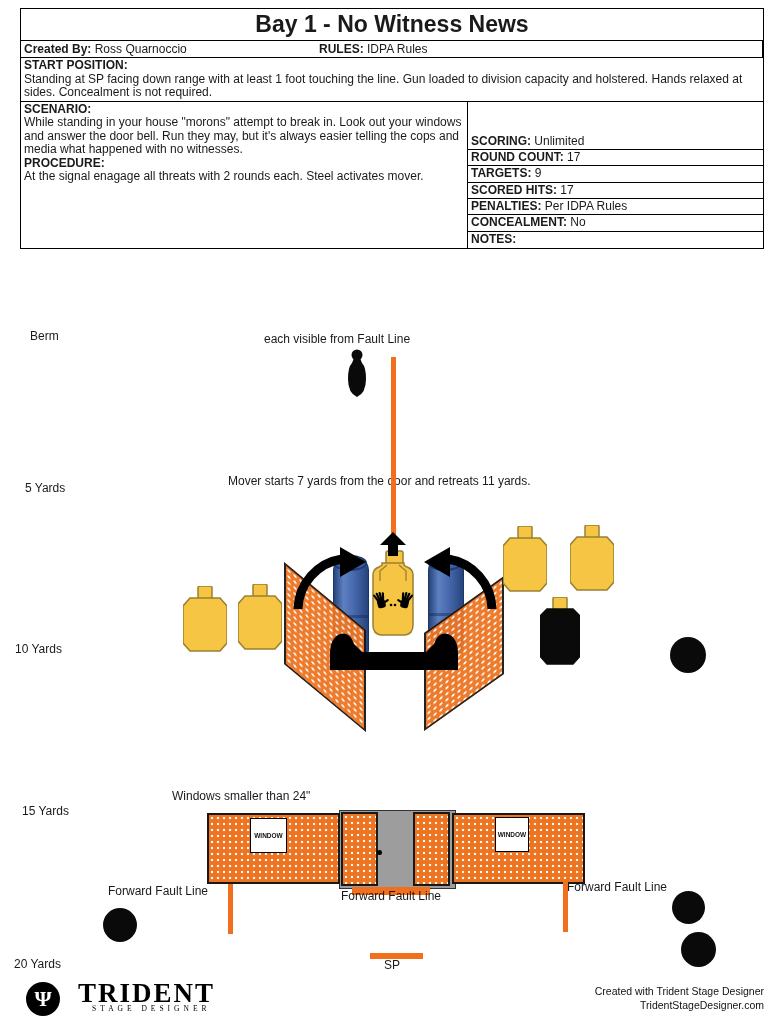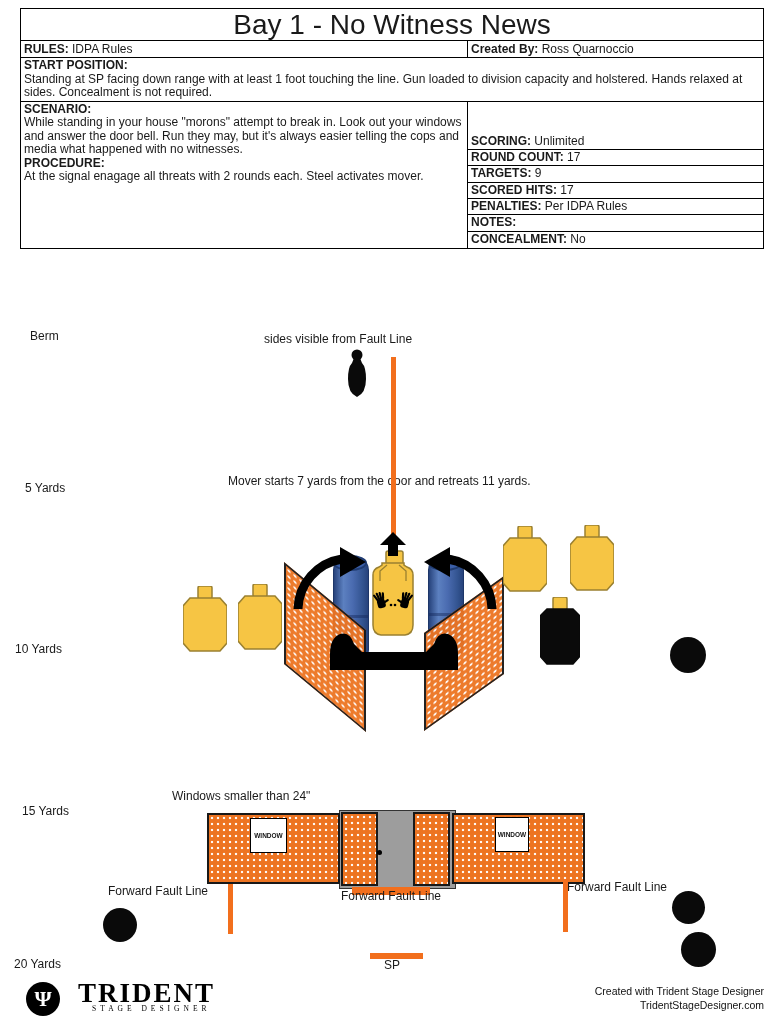--- a/index.html
+++ b/index.html
@@ -1,21 +1,21 @@
 <!DOCTYPE html>
 <html><head>
 <meta charset="utf-8">
 <style>
   html,body{margin:0;padding:0;background:#fff;}
   .page{position:relative;width:784px;height:1024px;background:#fff;overflow:hidden;
         font-family:"Liberation Sans",sans-serif;color:#1a1a1a;}
 
   
   .sheet{position:absolute;left:20px;top:8px;width:744px;border:1.5px solid #000;box-sizing:border-box;font-size:12px;}
-  .t-title{border-bottom:1.5px solid #000;text-align:center;font-weight:normal;font-size:28px;line-height:31px;height:31px;}
+  .t-title{border-bottom:1.5px solid #000;text-align:center;font-weight:bold;font-size:23px;line-height:31px;height:31px;}
   .t-row2{display:flex;border-bottom:1.5px solid #000;}
   .t-row2 .cell{padding:1px 3px;line-height:14px;}
   .cell-left{width:447px;border-right:1.5px solid #000;box-sizing:border-box;}
   .cell-right{flex:1;}
   .t-row3{border-bottom:1.5px solid #000;padding:1px 3px;line-height:13.5px;}
   .t-row4{display:flex;}
   .scenario-cell{width:447px;border-right:1.5px solid #000;box-sizing:border-box;padding:1px 3px;line-height:13.5px;min-height:128px;}
   .stats-col{flex:1;display:flex;flex-direction:column;margin-top:32px;}
   .stat-row{height:16.4px;box-sizing:border-box;border-bottom:1.5px solid #000;padding:0 3px;line-height:14.5px;white-space:nowrap;overflow:hidden;}
   .stat-row:last-child{border-bottom:none;}
@@ -59,27 +59,27 @@
 </style>
 </head>
 <body>
 
 <div class="page">
 
   <div class="sheet">
     <div class="t-title">Bay 1 - No Witness News</div>
 
     <div class="t-row2">
+      <div class="cell cell-right">
+        <b>Created By:</b>
+        <span>Ross Quarnoccio</span>
+      </div>
       <div class="cell cell-left">
         <b>RULES:</b>
         <span>IDPA Rules</span>
-      </div>
-      <div class="cell cell-right">
-        <b>Created By:</b>
-        <span>Ross Quarnoccio</span>
       </div>
     </div>
 
     <div class="t-row3">
       <b>START POSITION:</b><br>
       <span>Standing at SP facing down range with at least 1 foot touching the line. Gun loaded to division capacity and holstered. Hands relaxed at sides. Concealment is not required.</span>
     </div>
 
     <div class="t-row4">
       <div class="scenario-cell">
@@ -87,33 +87,33 @@
         <span>While standing in your house "morons" attempt to break in. Look out your windows and answer the door bell. Run they may, but it's always easier telling the cops and media what happened with no witnesses.</span><br>
         <b>PROCEDURE:</b><br>
         <span>At the signal enagage all threats with 2 rounds each. Steel activates mover.</span>
       </div>
       <div class="stats-col">
         <div class="stat-row"><b>SCORING:</b> <span>Unlimited</span></div>
         <div class="stat-row"><b>ROUND COUNT:</b> <span>17</span></div>
         <div class="stat-row"><b>TARGETS:</b> <span>9</span></div>
         <div class="stat-row"><b>SCORED HITS:</b> <span>17</span></div>
         <div class="stat-row"><b>PENALTIES:</b> <span>Per IDPA Rules</span></div>
+        <div class="stat-row"><b>CONCEALMENT:</b> <span>No</span></div>
         <div class="stat-row"><b>NOTES:</b> <span></span></div>
-        <div class="stat-row"><b>CONCEALMENT:</b> <span>No</span></div>
       </div>
     </div>
   </div>
 
   <div class="lbl" style="left:30px;top:330px;">Berm</div>
   <div class="lbl" style="left:25px;top:482px;">5 Yards</div>
   <div class="lbl" style="left:15px;top:643px;">10 Yards</div>
   <div class="lbl" style="left:22px;top:805px;">15 Yards</div>
   <div class="lbl" style="left:14px;top:958px;">20 Yards</div>
 
-  <div class="lbl" style="left:264px;top:333px;">sides visible from Fault Line</div>
+  <div class="lbl" style="left:264px;top:333px;">each visible from Fault Line</div>
   <div class="lbl" style="left:228px;top:475px;">Mover starts 7 yards from the door and retreats 11 yards.</div>
   <div class="lbl" style="left:172px;top:790px;">Windows smaller than 24"</div>
 
   <div class="oline" style="left:391px;top:357px;width:5px;height:179px;"></div>
   <svg class="abs" style="left:345px;top:349px;" width="24" height="52" viewBox="0 0 24 52">
     <circle cx="12" cy="6" r="5.5" fill="#0a0a0a"></circle>
     <path d="M9,9 L15,9 L17,14 Q21,18 21,30 Q21,44 12,48 Q3,44 3,30 Q3,18 7,14 Z" fill="#0a0a0a"></path>
   </svg>
 
   <div class="barrel" style="left:333px;top:560px;width:36px;height:100px;">

